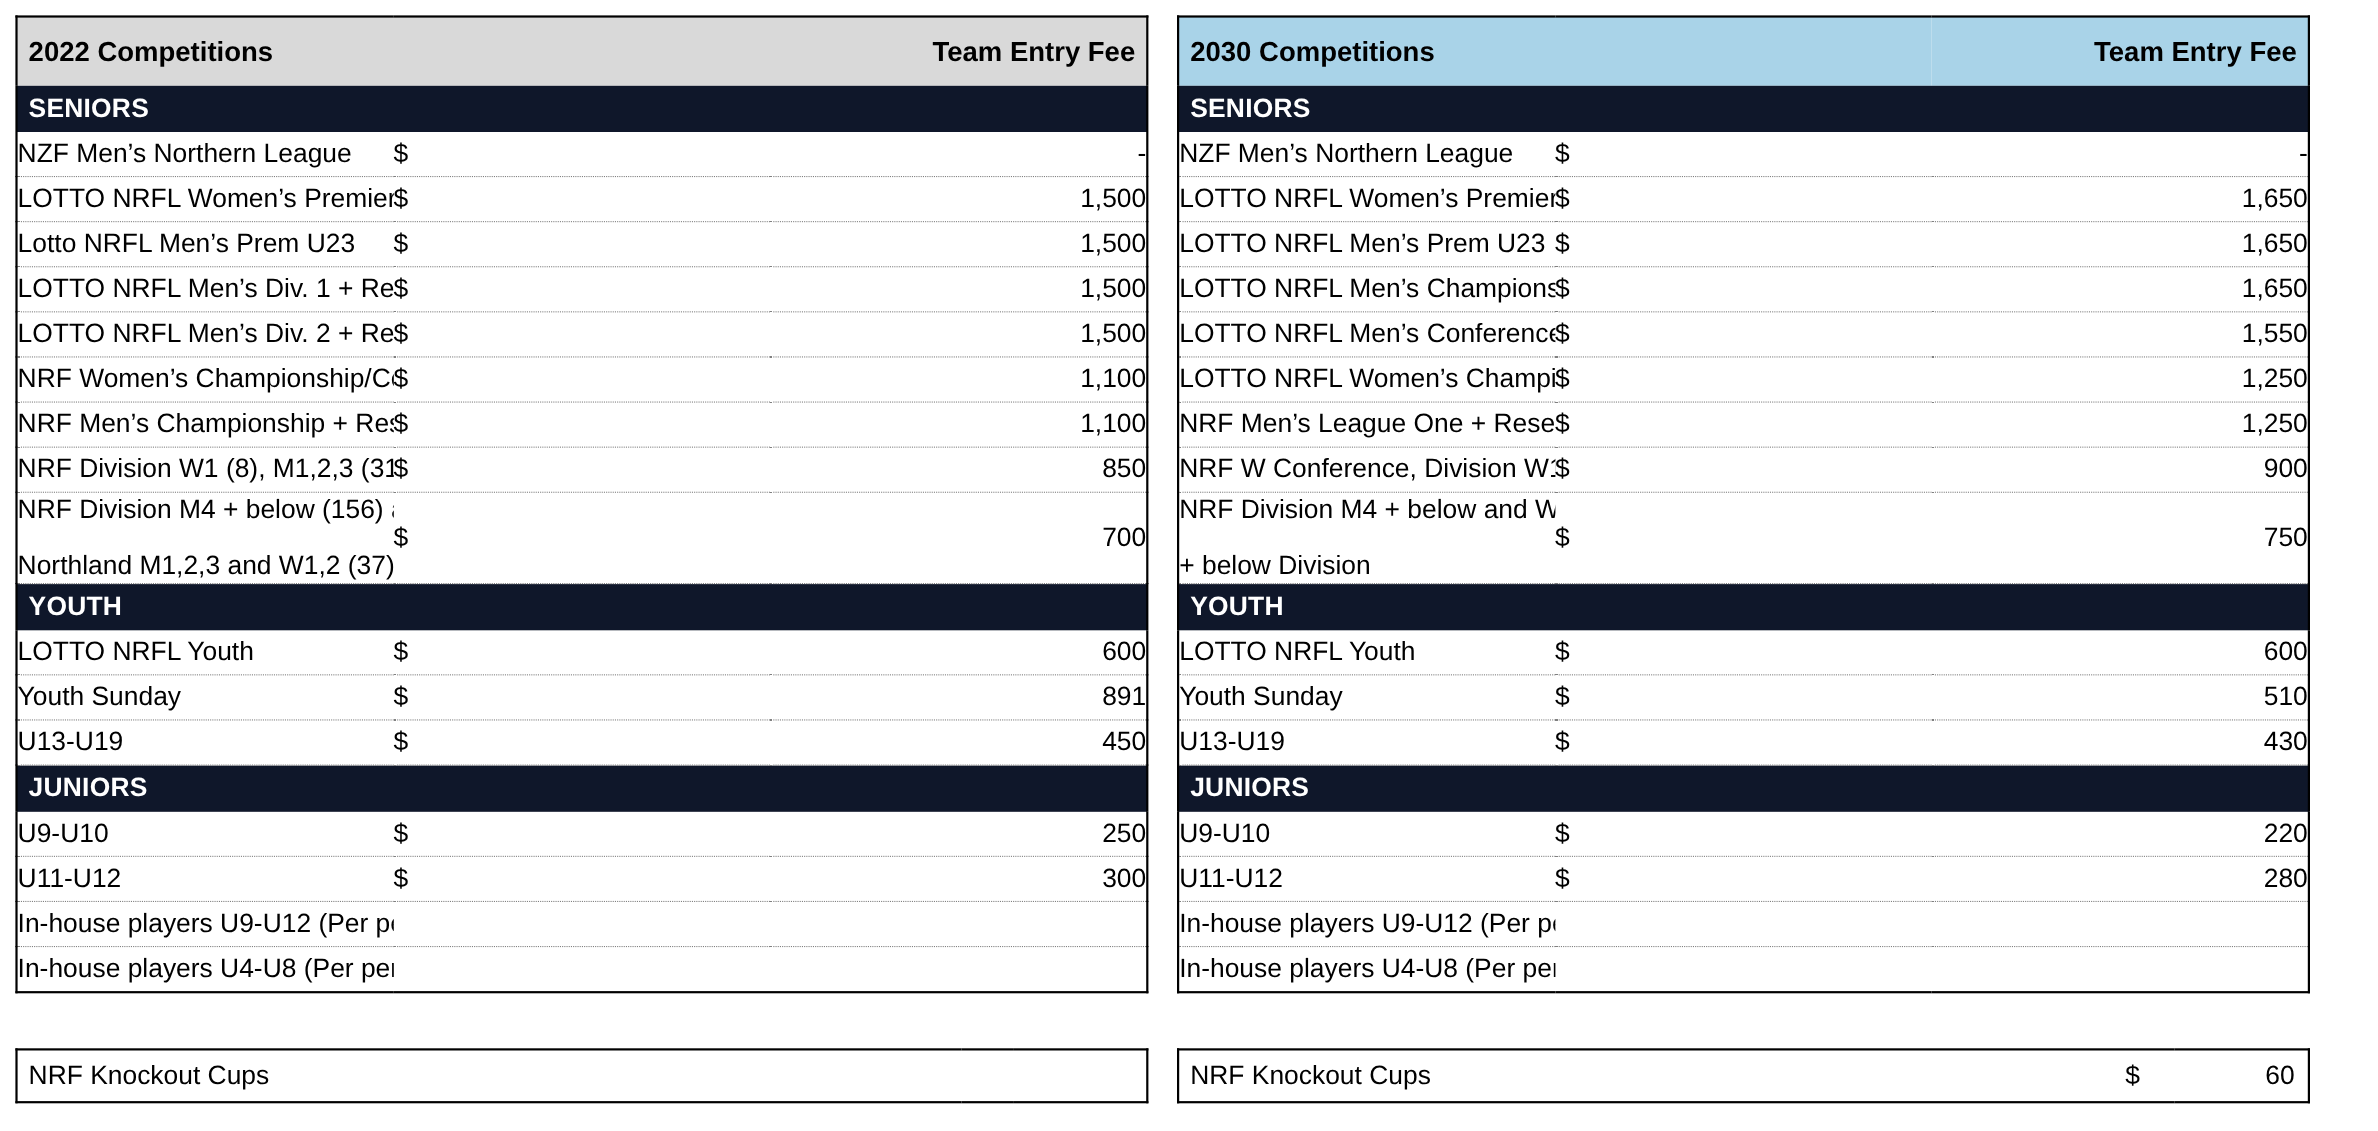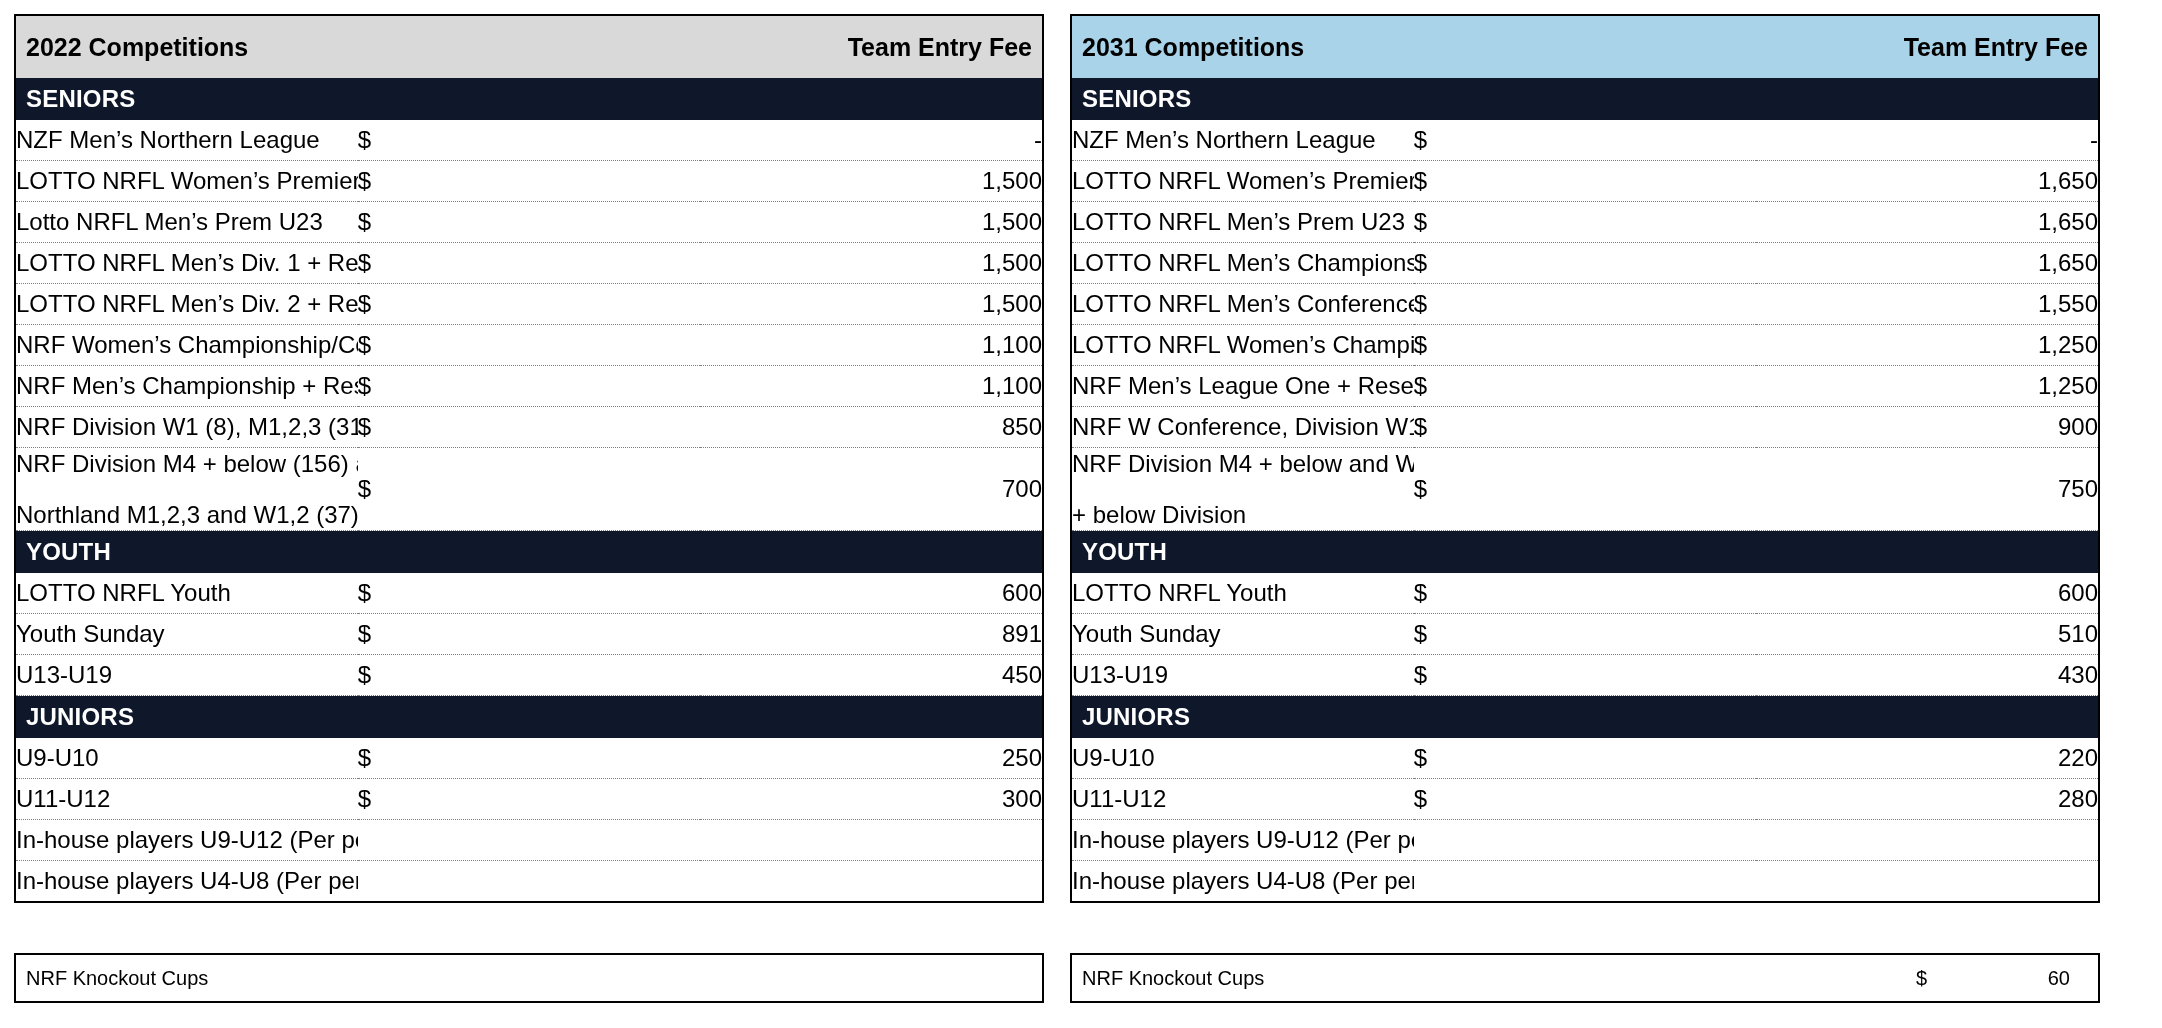--- a/index.html
+++ b/index.html
@@ -86,31 +86,31 @@
   }
   td.label .l2 { display: block; margin-top: 23px; }
   td.cur {
     width: 44px;
     text-align: left;
     padding-left: 2px;
   }
   td.amt {
     width: 108px;
     text-align: right;
-    padding-right: 28px;
+    padding-right: 12px;
   }
   .spacer {
     height: 50px;
   }
   table.cup {
     width: 100%;
     border-collapse: collapse;
     table-layout: fixed;
     border: 2px solid #000;
-    font-size: 20px;
+    font-size: 24px;
   }
   table.cup td {
     height: 44px;
     vertical-align: middle;
   }
 </style>
 </head>
 <body>
 
 <div class="page">
@@ -230,21 +230,21 @@
           <td class="amt"></td>
         </tr>
       </tbody>
     </table>
   </div>
 
   <div class="table-col">
     <table class="fee">
       <tbody>
         <tr class="hdr-row hdr-2023" style="background: rgb(169, 211, 232);">
-          <th class="hdr-title" colspan="2">2031 Competitions</th>
+          <th class="hdr-title" colspan="2">2030 Competitions</th>
           <th class="hdr-fee">Team Entry Fee</th>
         </tr>
 
         <tr class="section-row">
           <td colspan="3">SENIORS</td>
         </tr>
         <tr class="item-row">
           <td class="label">NZF Men’s Northern League</td>
           <td class="cur">$</td>
           <td class="amt">-</td>

